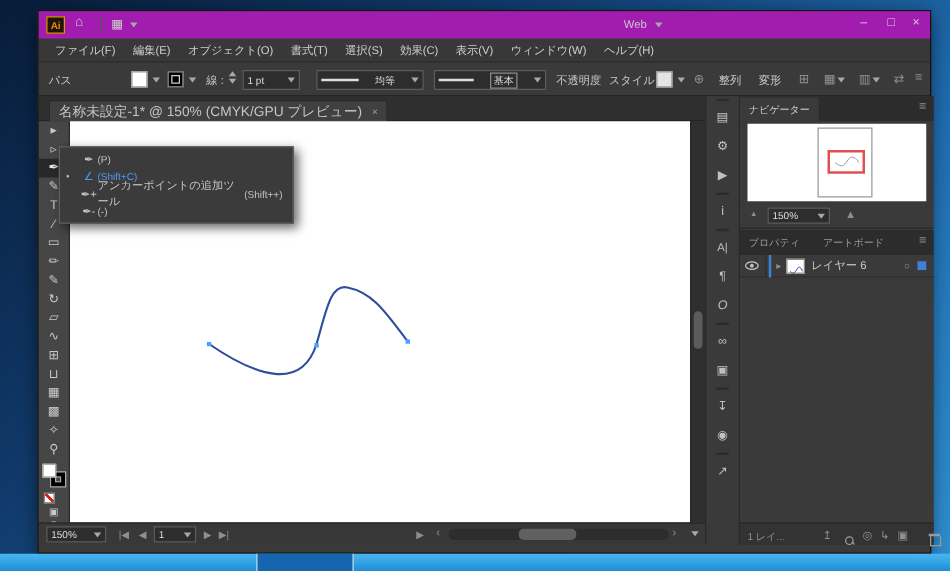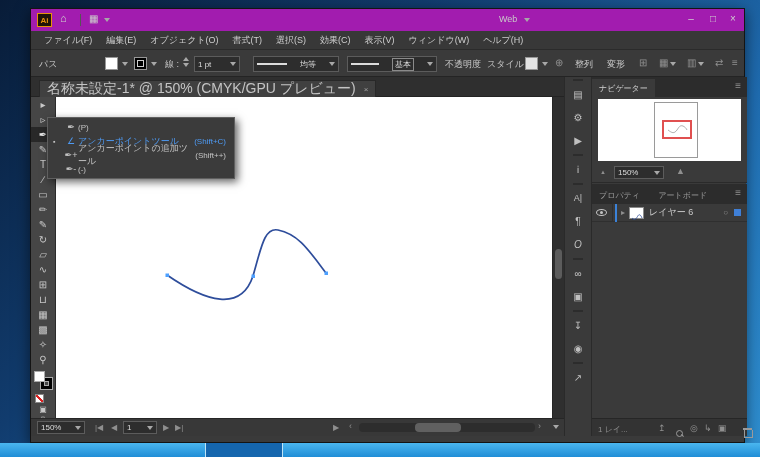--- a/index.html
+++ b/index.html
@@ -123,21 +123,21 @@
     <span class="abs txt" style="left:576px;top:8px">変形</span>
     <span class="abs dim" style="left:608px;top:7px;font-size:10px">⊞</span>
     <span class="abs dim" style="left:628px;top:7px;font-size:10px"><span>▦</span><span class="cv" style="margin-left:2px"></span></span>
     <span class="abs dim" style="left:656px;top:7px;font-size:10px"><span>▥</span><span class="cv" style="margin-left:2px"></span></span>
     <span class="abs dim" style="left:684px;top:7px;font-size:10px">⇄</span>
     <span class="abs dim" style="left:701px;top:7px;font-size:10px">≡</span>
   </div>
 
   <div id="tabbar" class="abs">
     <div id="doctab" class="abs">
-      <span style="font-size:14px;color:#c4c4c4">名称未設定-1* @ 150% (CMYK/GPU プレビュー)</span>
+      <span style="font-size:11px;color:#c4c4c4">名称未設定-1* @ 150% (CMYK/GPU プレビュー)</span>
       <span style="font-size:8px;color:#a0a0a0">×</span>
     </div>
   </div>
 
   <div id="toolcol" class="abs">
     <span class="tool">▸</span>
     <span class="tool">▹</span>
     <span class="tool sel">✒</span>
     <span class="tool">✎</span>
     <span class="tool">T</span>
@@ -176,21 +176,20 @@
   </div>
 
   <div id="flyout" class="abs">
     <div class="fly-row" style="top:2px">
       <span class="ic">✒</span>
       <span class="sc">(P)</span>
     </div>
     <div class="fly-row active" style="top:16px">
       <span class="abs" style="left:5px;font-size:7px;color:#c4c4c4">▪</span>
       <span class="ic">∠</span>
-      <span class="lb">アンカーポイントツール</span>
       <span class="sc">(Shift+C)</span>
     </div>
     <div class="fly-row" style="top:30px">
       <span class="ic">✒+</span>
       <span class="lb">アンカーポイントの追加ツール</span>
       <span class="sc">(Shift++)</span>
     </div>
     <div class="fly-row" style="top:44px">
       <span class="ic">✒-</span>
       <span class="sc">(-)</span>

